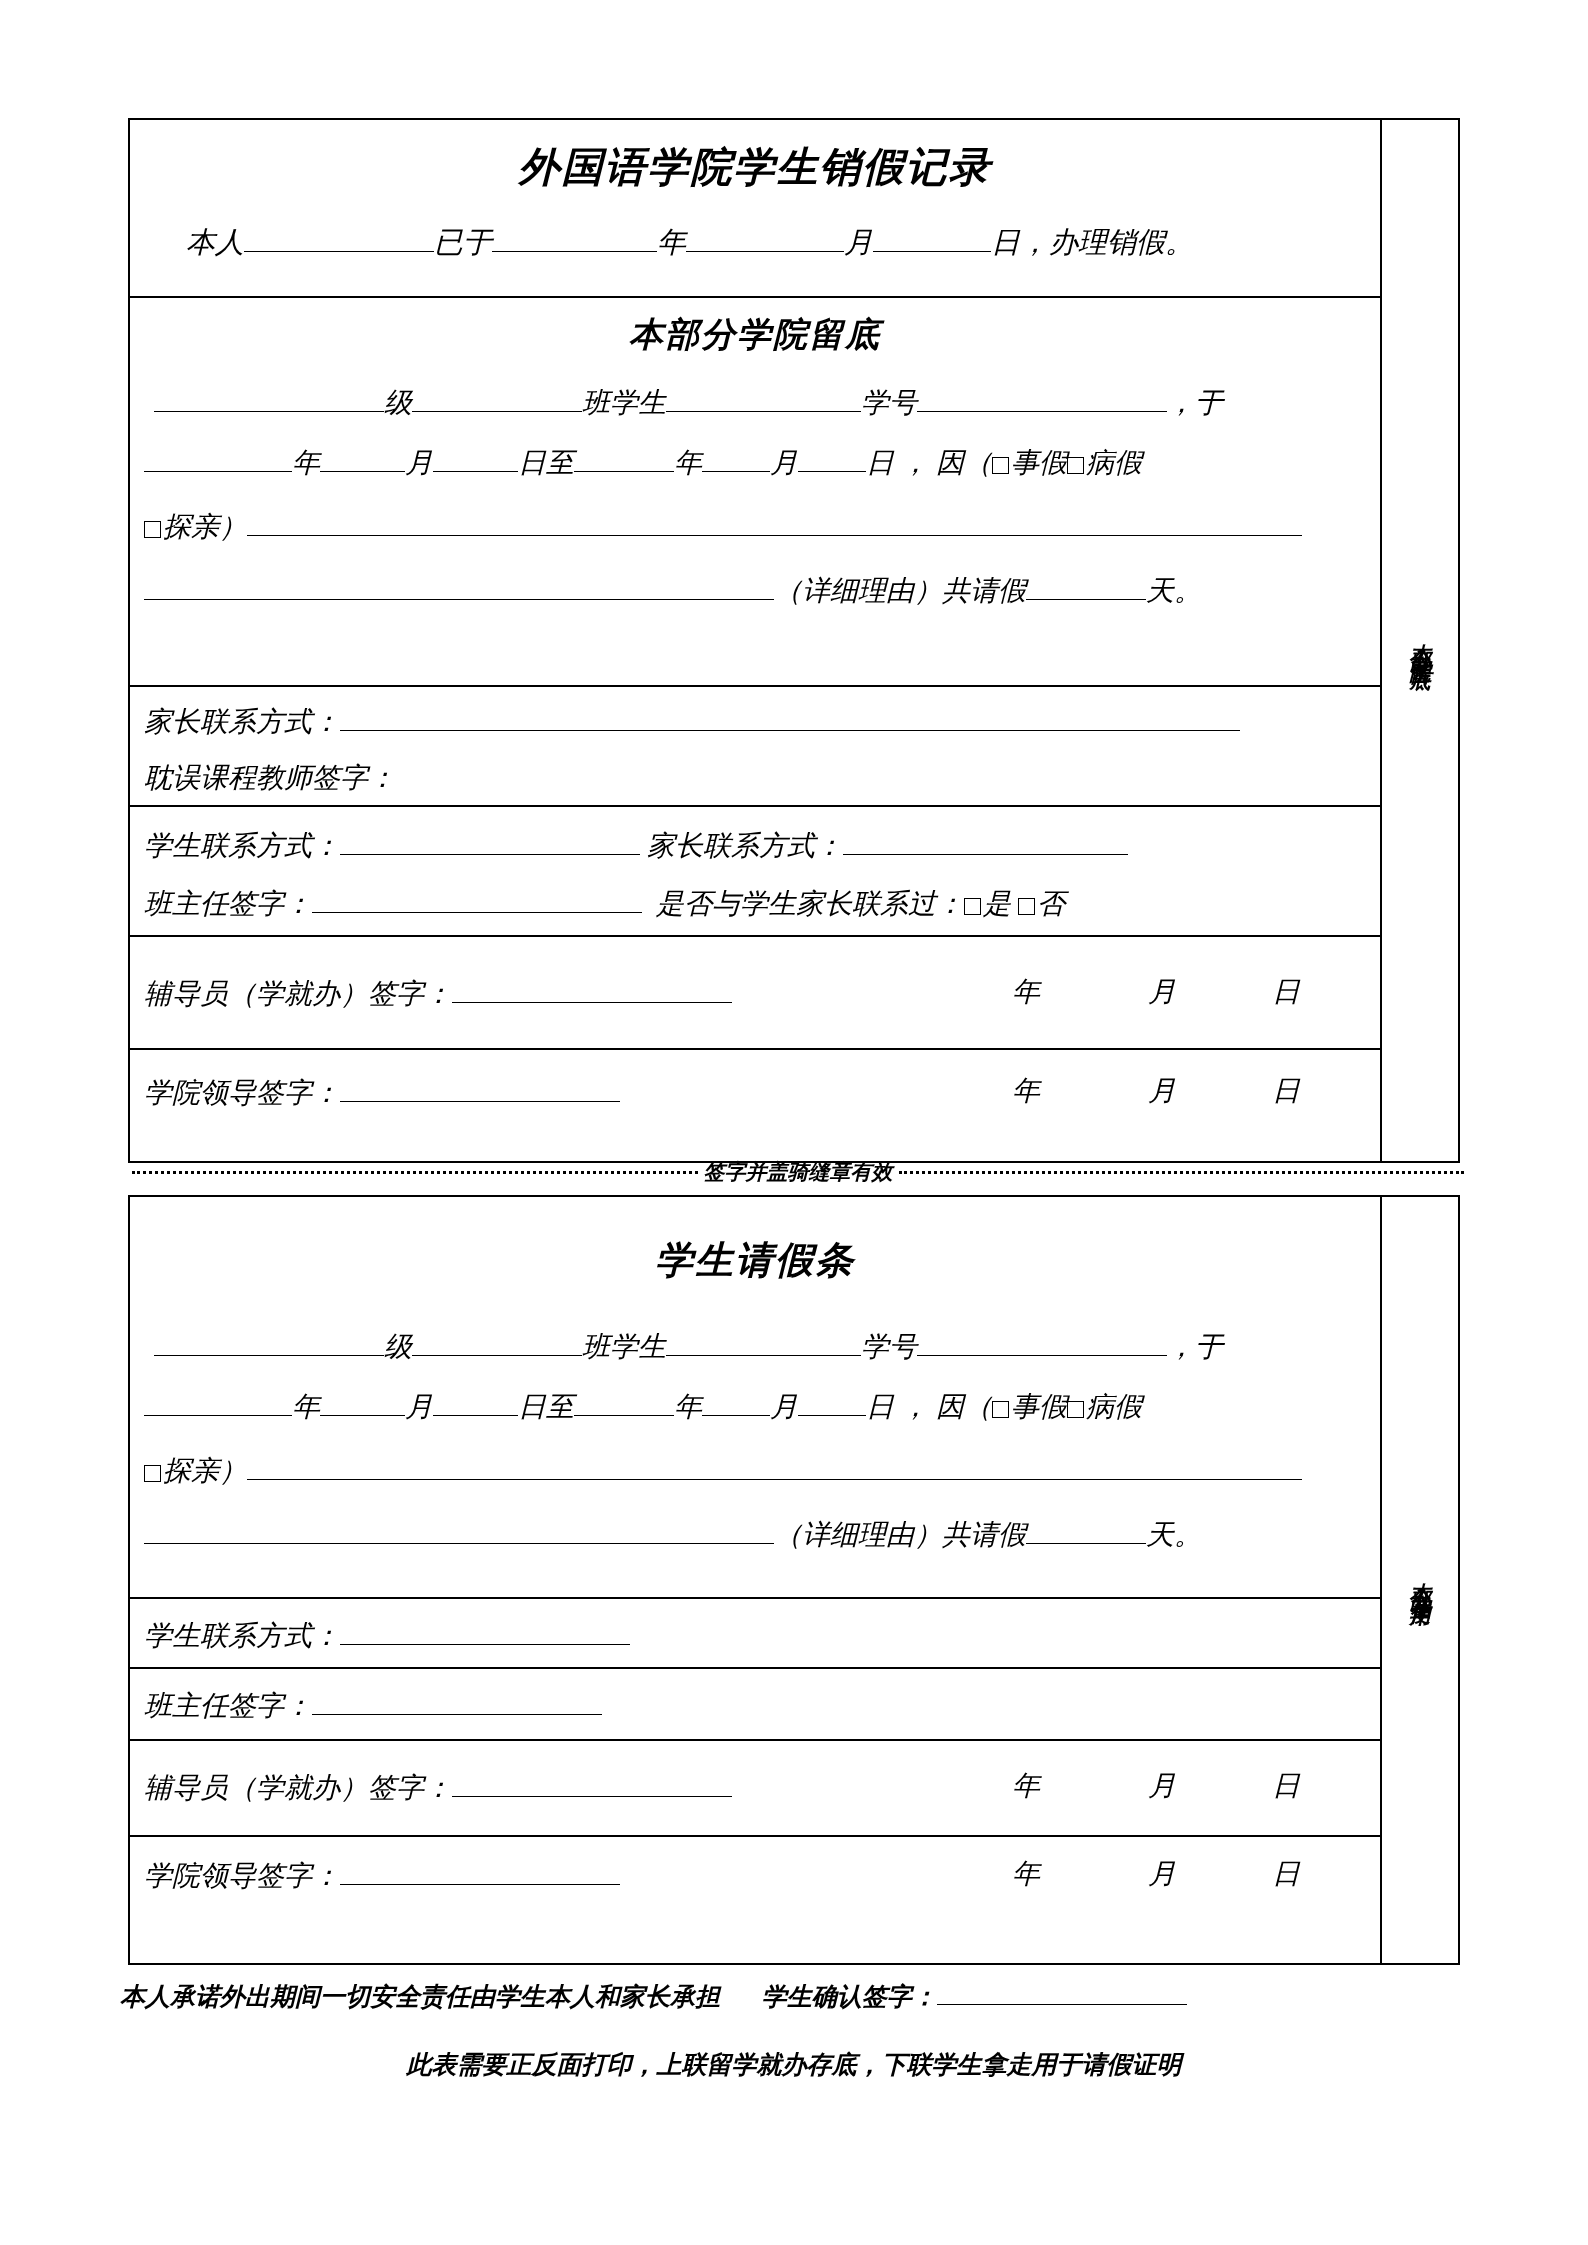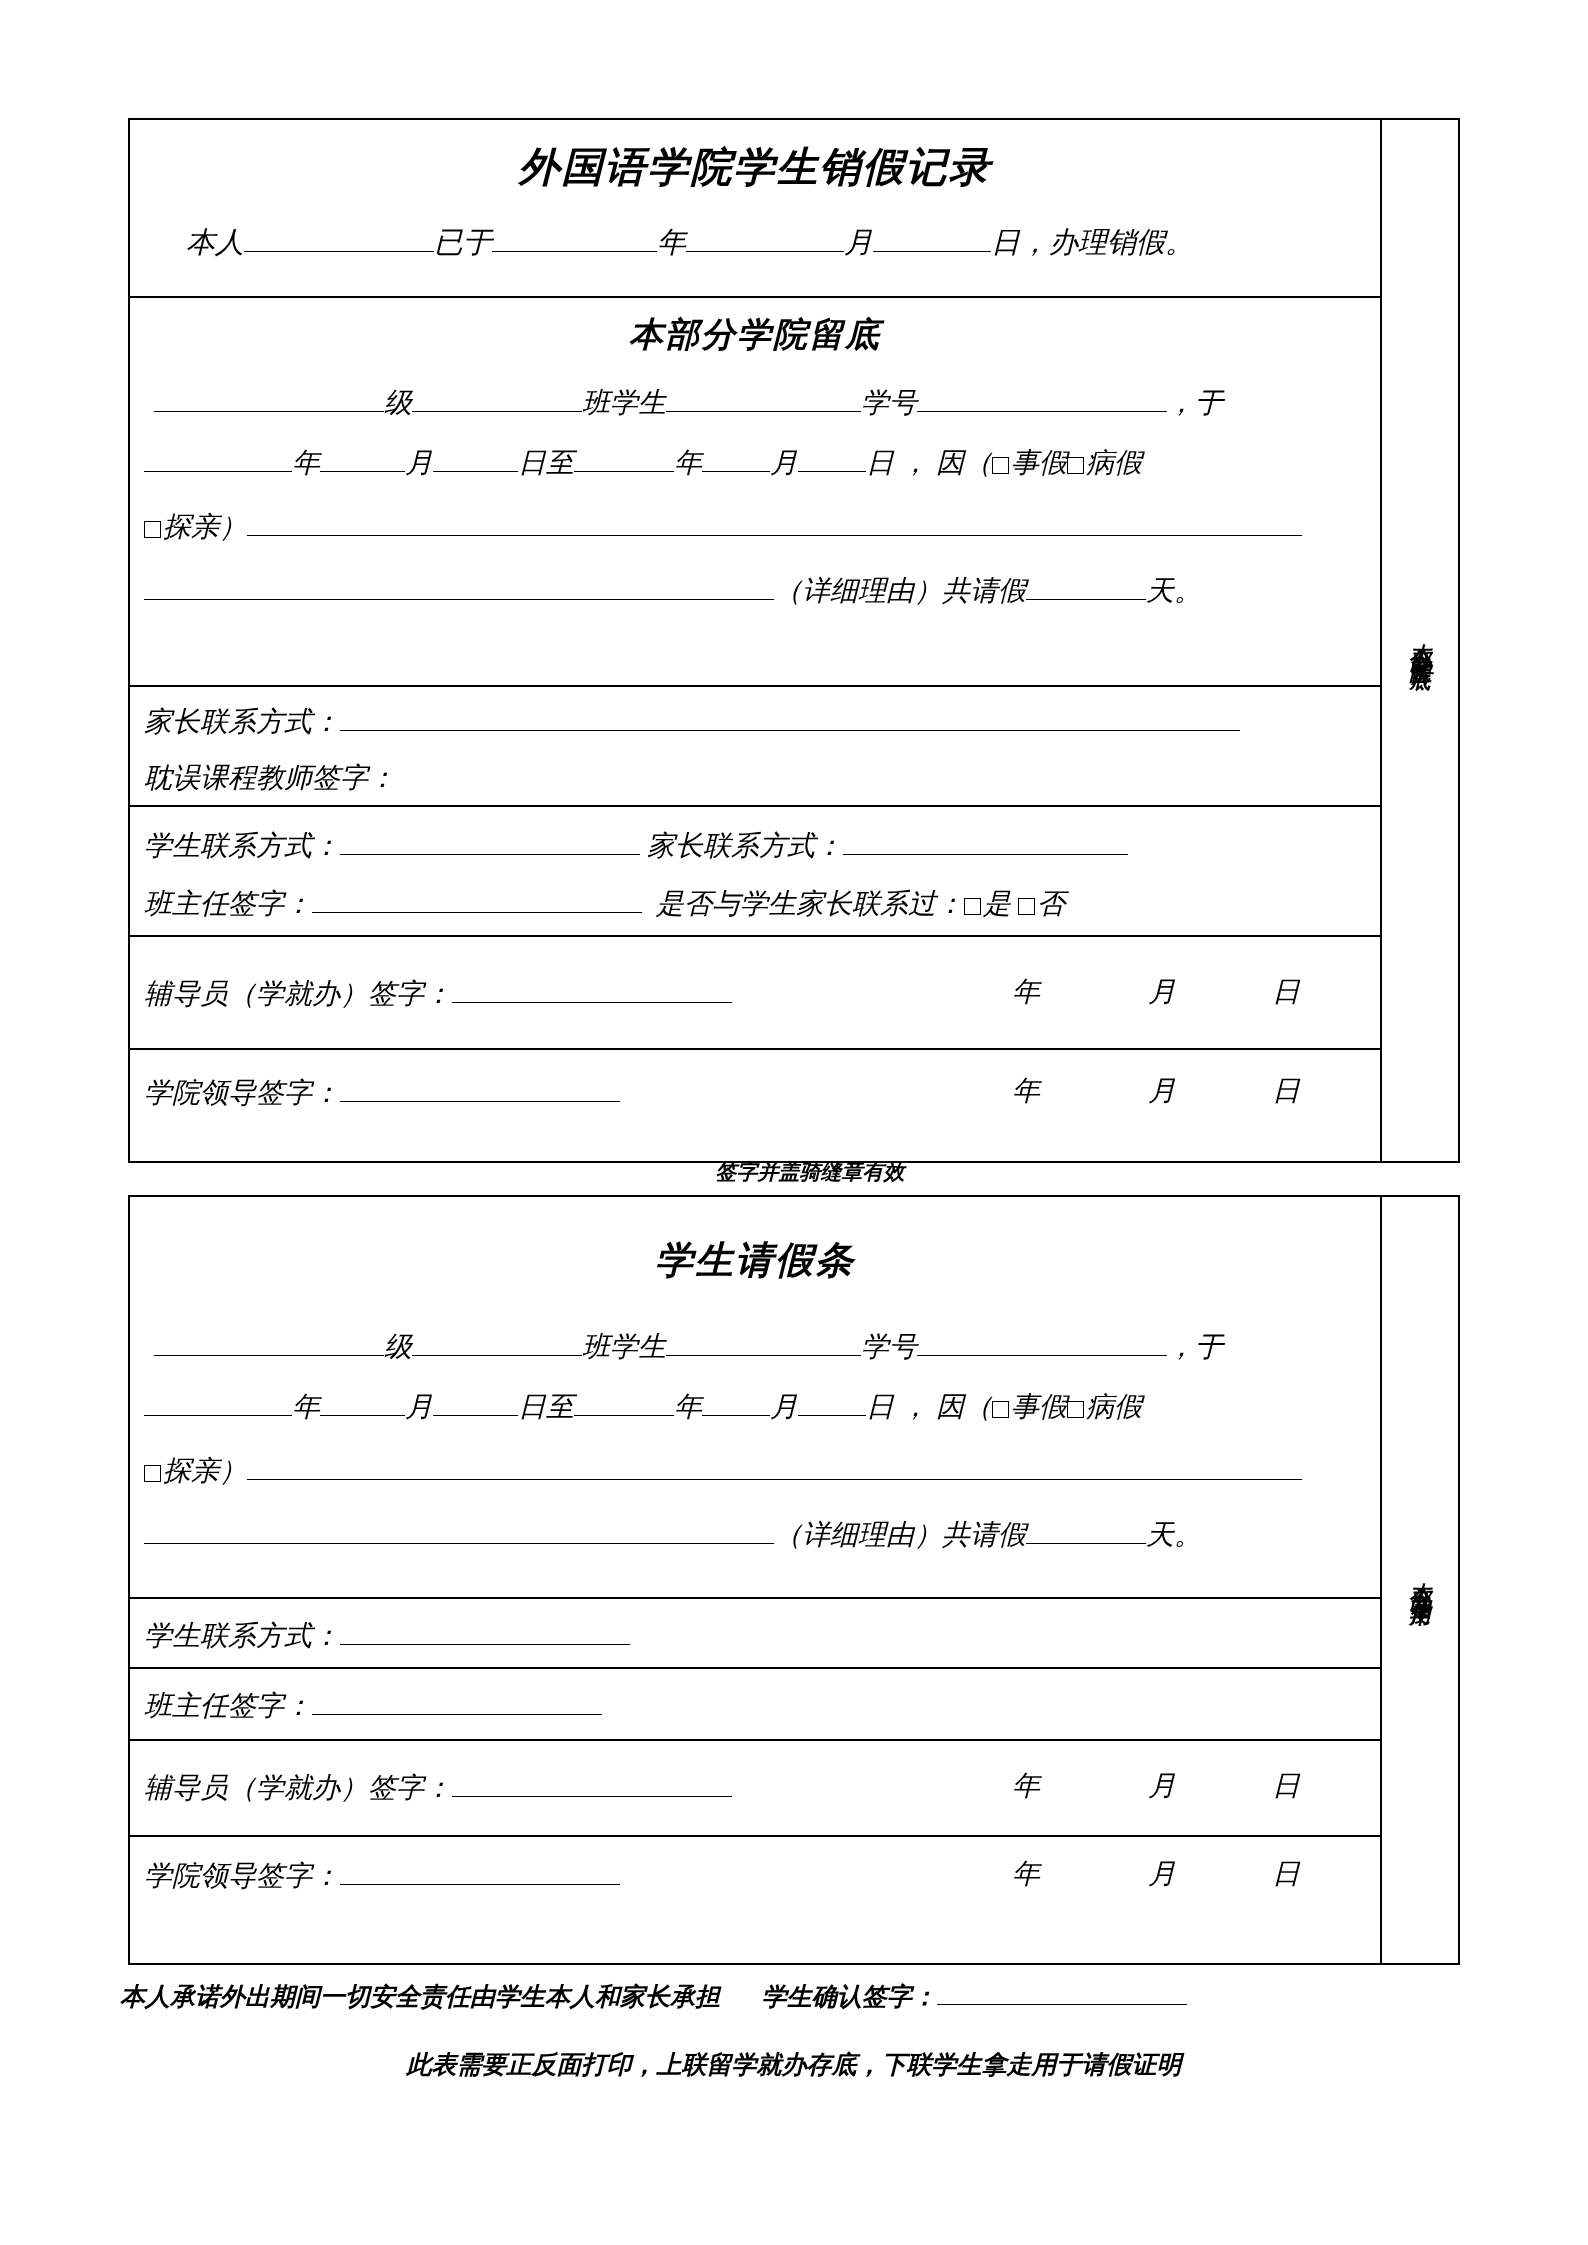--- a/index.html
+++ b/index.html
@@ -193,21 +193,21 @@
         <span style="position:absolute; left:1142px; top:22px; font-size:28px;">日</span>
       </div>
 
     </div>
 
     <div class="side-col">
       <div class="side-text">本部分学院留底</div>
     </div>
   </div>
 
-  <div class="dotted-sep" style="left:144px; top:1155px; width:1332px; height:34px;flex-direction:column;">
+  <div class="dotted-sep" style="left:132px; top:1155px; width:1332px; height:34px;">
     <div class="dotline"></div>
     <div class="lbl">签字并盖骑缝章有效</div>
     <div class="dotline"></div>
   </div>
 
   <div class="form-block" style="left:128px; top:1195px; width:1332px; height:770px;">
 
     <div class="form-main">
 
       <div class="sec" style="height:400px; position:relative;">

